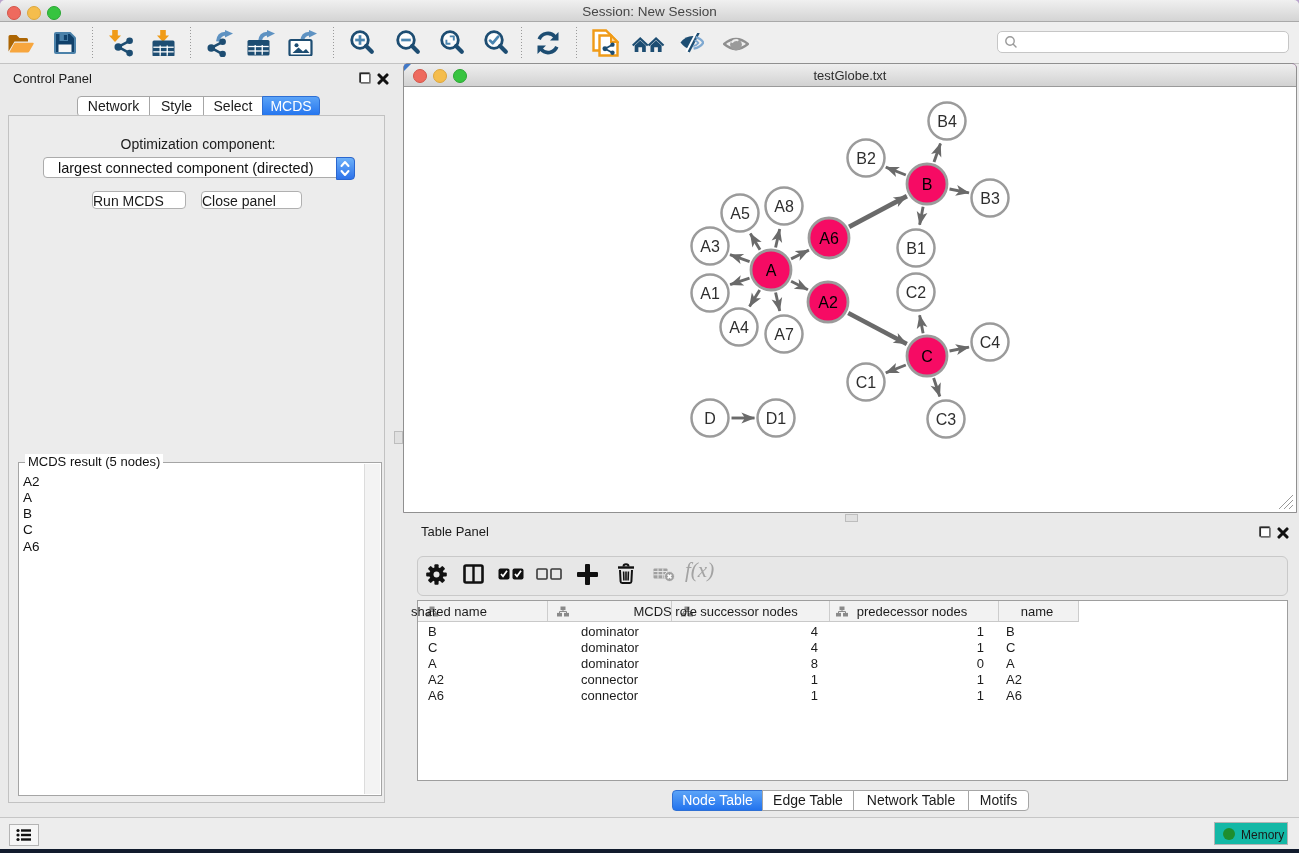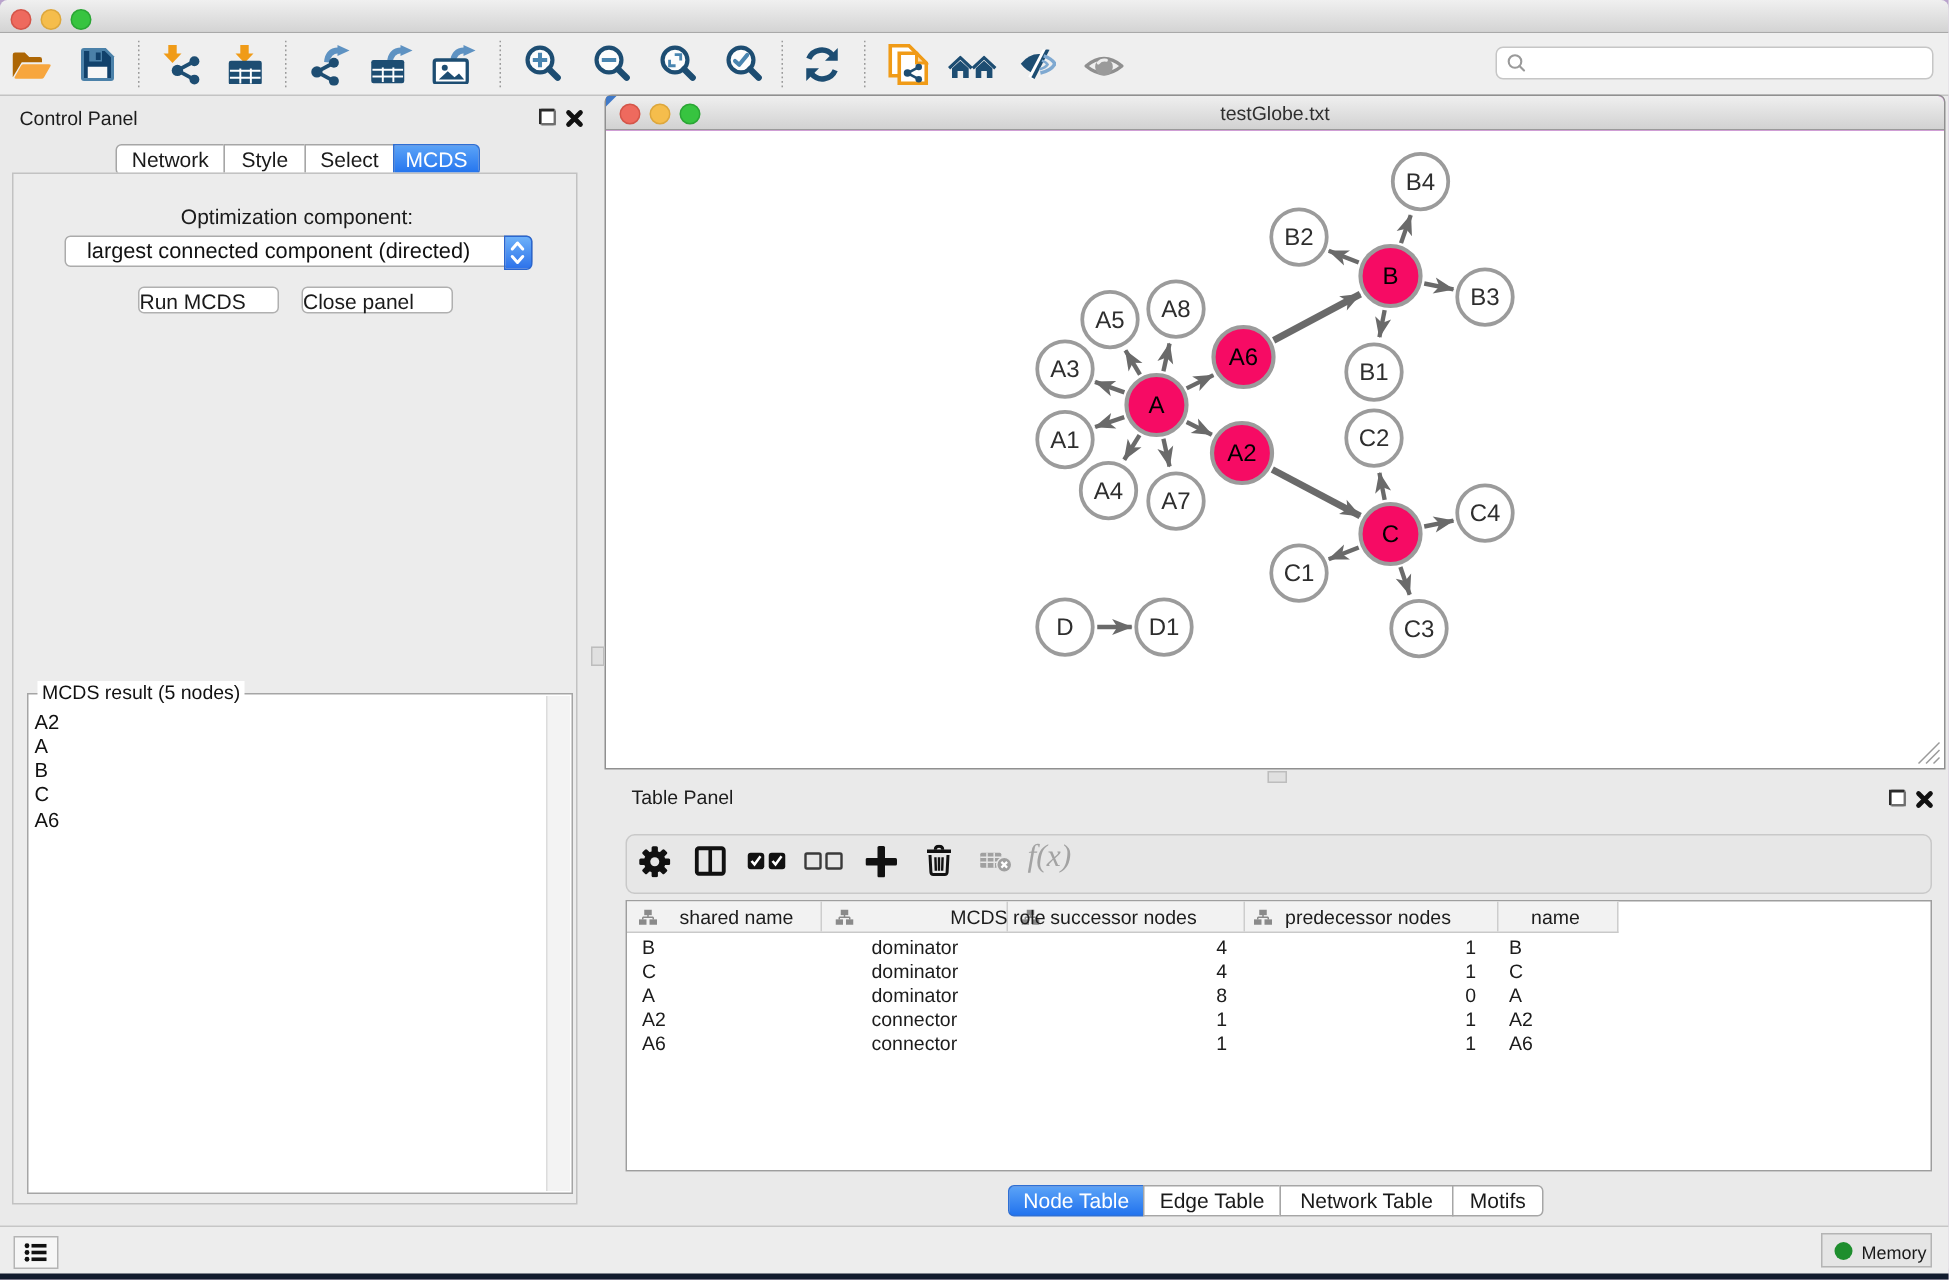--- a/index.html
+++ b/index.html
@@ -40,31 +40,32 @@
 #tp-toolbar{position:absolute;left:417px;top:556px;width:871px;height:40px;background:#e7e7e7;border:1px solid #c9c9c9;border-radius:6px;box-sizing:border-box}
 #ttable{position:absolute;left:417px;top:600px;width:871px;height:181px;background:#fff;border:1px solid #9e9e9e;box-sizing:border-box}
 #thead{position:absolute;left:0;top:0;width:660px;height:20px;background:#f2f2f2;border-bottom:1px solid #c9c9c9;border-right:1px solid #cdcdcd}
 .th-sep{position:absolute;top:0;height:20px;width:0;border-left:1px solid #cdcdcd}
 .th-txt{position:absolute;top:3px;font-size:13px;color:#1c1c1c}
 .td{position:absolute;font-size:13px;color:#1c1c1c}
 
 #statusbar{position:absolute;left:0;top:817px;width:1299px;height:32px;background:#ededed;border-top:1px solid #c6c6c6}
 #bottomstrip{position:absolute;left:0;top:849px;width:1299px;height:4px;background:#111b2d}
 #listbtn{position:absolute;left:9px;top:824px;width:28px;height:20px;background:#f6f6f6;border:1px solid #b4b4b4}
-#membtn{position:absolute;left:1214px;top:822px;width:74px;height:23px;background:#e5e5e5;border:1px solid #b4b4b4;box-sizing:border-box}
+#membtn{position:absolute;left:1214px;top:822px;width:74px;height:23px;background:#14b8a6;border:1px solid #b4b4b4;box-sizing:border-box}
 #membtn .dot{position:absolute;left:8px;top:5px;width:12px;height:12px;border-radius:50%;background:#1e8e2e}
 #membtn .mt{position:absolute;left:26px;top:4.5px;font-size:12px;color:#1a1a1a}
 </style>
 </head>
 <body>
 <div id="win"></div>
 <div id="titlebar">
   <div class="light" style="left:7px;background:#ee6a5e;border:0.5px solid #d45549"></div>
   <div class="light" style="left:26.5px;background:#f5bd4c;border:0.5px solid #dda73c"></div>
   <div class="light" style="left:47px;background:#37c440;border:0.5px solid #2aa634"></div>
+  <div id="title-text">Session: New Session</div>
 </div>
 <div id="toolbar">
   <svg class="ticon" style="left:7px;top:10px" width="28" height="21" viewBox="0 0 28 21">
       <path d="M1.5,19.5 L1.5,4.5 Q1.5,3 3,3 L9.5,3 L12.5,6 L19.5,6 Q21,6 21,7.5 L21,9.5 L7.5,9.5 L1.5,19.5 Z" fill="#ad6604"></path>
       <path d="M8.3,10.8 L25.7,10.8 Q27.3,10.8 26.6,12.1 L22.3,19.6 Q21.8,20.5 20.6,20.5 L3.6,20.5 Q2.2,20.5 2.9,19.2 L7,11.8 Q7.5,10.8 8.3,10.8 Z" fill="#f7a63e"></path>
     </svg>
 <svg class="ticon" style="left:53px;top:9px" width="24" height="24" viewBox="0 0 24 24">
       <path d="M1,3 Q1,1 3,1 L17.5,1 L23,6.5 L23,21 Q23,23 21,23 L3,23 Q1,23 1,21 Z" fill="#4b81a9"></path>
       <path d="M3,3 L16.8,3 L21,7.2 L21,21 L3,21 Z" fill="#11416b"></path>
       <rect x="6.5" y="3" width="8.5" height="7" fill="#4b81a9"></rect>
@@ -445,21 +446,21 @@
         </g>
       </svg>
 <svg class="abs" style="left:418px;top:4.5px" width="12" height="11" viewBox="0 0 12 11">
         <g fill="#8a8a8a">
           <rect x="3.5" y="0.5" width="5" height="3.6"></rect>
           <rect x="0" y="6.9" width="5" height="3.6"></rect>
           <rect x="7" y="6.9" width="5" height="3.6"></rect>
           <path d="M6,4 L6,5.5 M2.5,5.5 L9.5,5.5 M2.5,5.5 L2.5,7 M9.5,5.5 L9.5,7" stroke="#8a8a8a" stroke-width="1" fill="none"></path>
         </g>
       </svg>
-<div class="th-txt" style="left:-7px;width:160px;text-align:center">shared name</div>
+<div class="th-txt" style="left:-7px;width:160px;text-align:left">shared name</div>
 <div class="th-txt" style="left:119px;width:160px;text-align:right">MCDS role</div>
 <div class="th-txt" style="left:251px;width:160px;text-align:center">successor nodes</div>
 <div class="th-txt" style="left:414px;width:160px;text-align:center">predecessor nodes</div>
 <div class="th-txt" style="left:539px;width:160px;text-align:center">name</div>
   </div>
   <div class="td" style="left:10px;top:23px">B</div>
 <div class="td" style="left:163px;top:23px">dominator</div>
 <div class="td" style="left:300px;top:23px;width:100px;text-align:right">4</div>
 <div class="td" style="left:466px;top:23px;width:100px;text-align:right">1</div>
 <div class="td" style="left:588px;top:23px">B</div>

